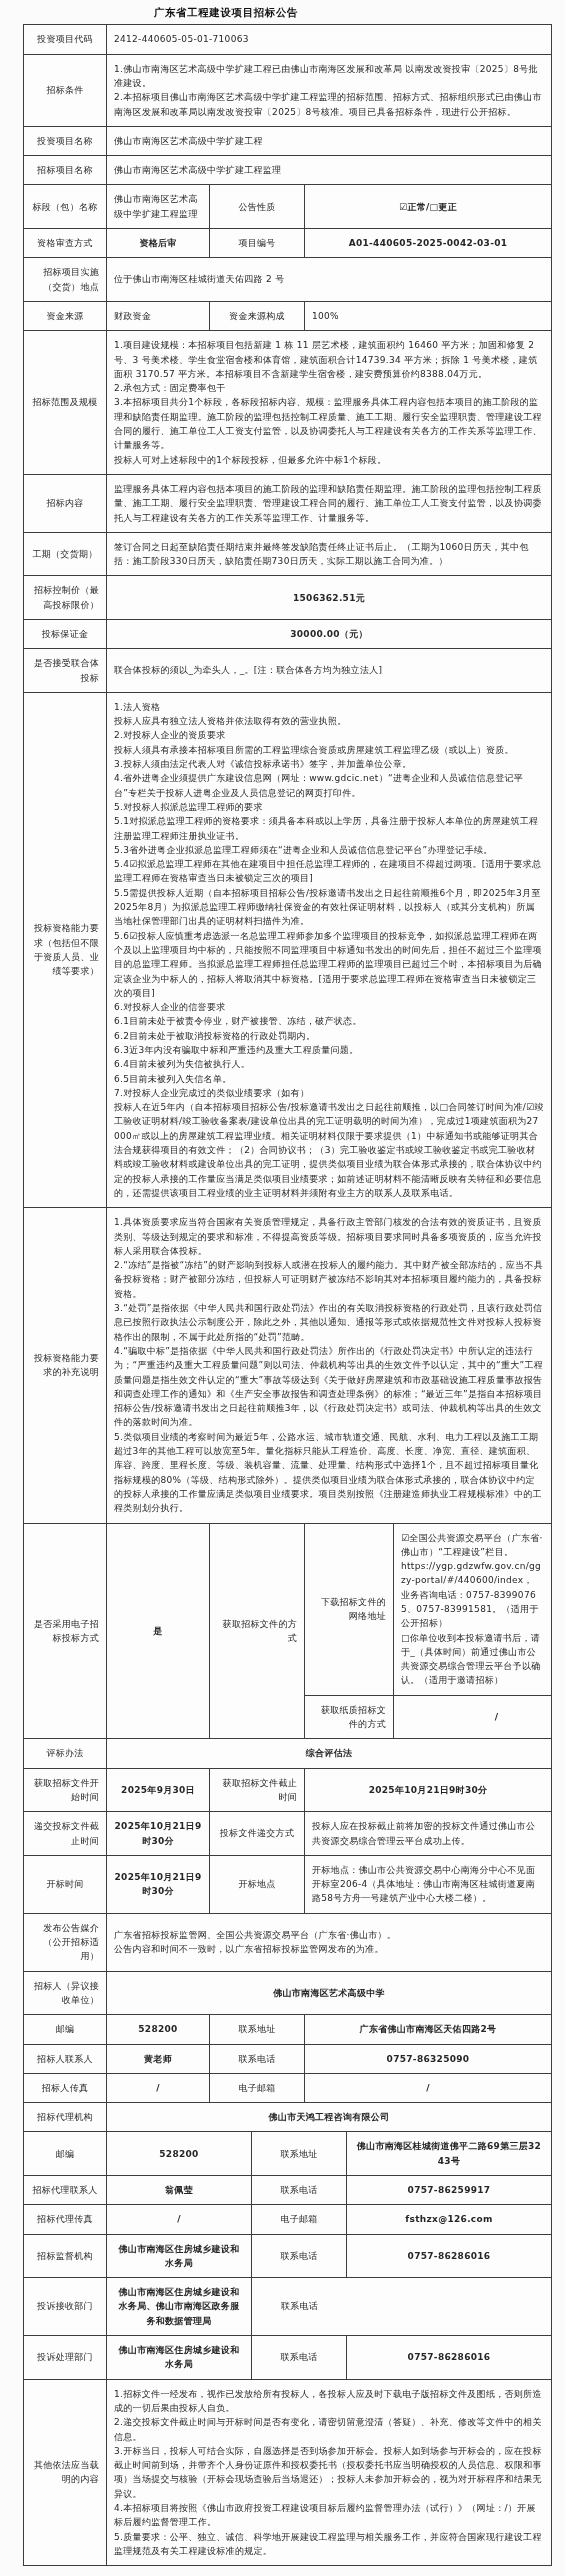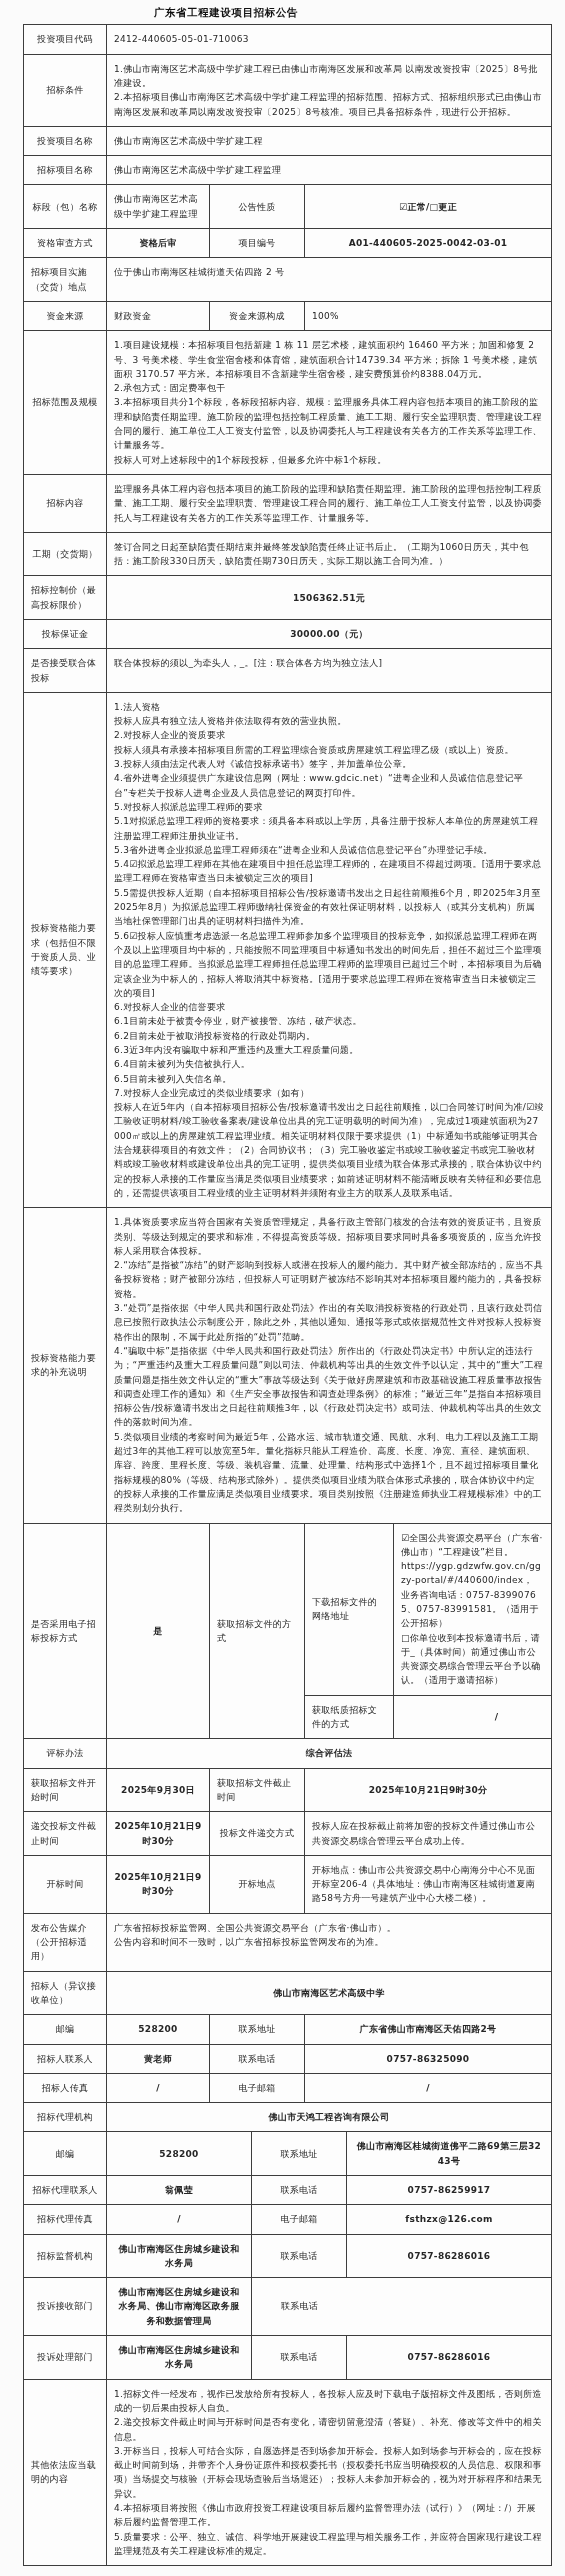--- a/index.html
+++ b/index.html
@@ -5,23 +5,23 @@
   html,body{margin:0;padding:0;background:#fbfbfb;}
   body{width:566px;font-family:"DejaVu Sans","Liberation Sans",sans-serif;color:#262626;}
   .page-title{width:452px;text-align:center;font-size:10.4px;font-weight:bold;color:#111;
     padding:6.2px 0 4.2px 0;letter-spacing:0.7px;}
   .tbl{width:527px;margin-left:23px;border:0.7px solid #3d3d3d;background:#fdfdfd;}
   .row{display:flex;border-bottom:0.7px solid #3d3d3d;align-items:stretch;}
   .row:last-child{border-bottom:none;}
   .cell{border-right:0.7px solid #3d3d3d;box-sizing:border-box;padding:7px;
     font-size:9px;line-height:14.3px;letter-spacing:0.3px;word-break:break-all;}
   .cell:last-child{border-right:none;}
-  .lab{display:flex;align-items:center;justify-content:center;text-align:left;}
+  .lab{display:flex;align-items:center;justify-content:center;text-align:right;}
   .ctr{display:flex;align-items:center;justify-content:center;text-align:center;font-weight:bold;}
-  .lft{display:flex;flex-direction:column;text-align:left;}
+  .lft{display:flex;flex-direction:column;justify-content:center;text-align:left;}
   .w-label{width:83px;flex:none;}
   .w-a{width:103px;flex:none;}
   .w-b{width:95px;flex:none;}
   .w-a2{width:145px;flex:none;}
   .w-sub{width:89px;flex:none;}
   .grow{flex:1 1 auto;min-width:0;}
   .subwrap{flex:1 1 auto;min-width:0;display:flex;flex-direction:column;padding:0;border-right:none;}
   .subrow{display:flex;border-bottom:0.7px solid #3d3d3d;flex:1 1 auto;align-items:stretch;}
   .subrow:last-child{border-bottom:none;gap:48px;}
   .subrow .cell:last-child{border-right:none;}

